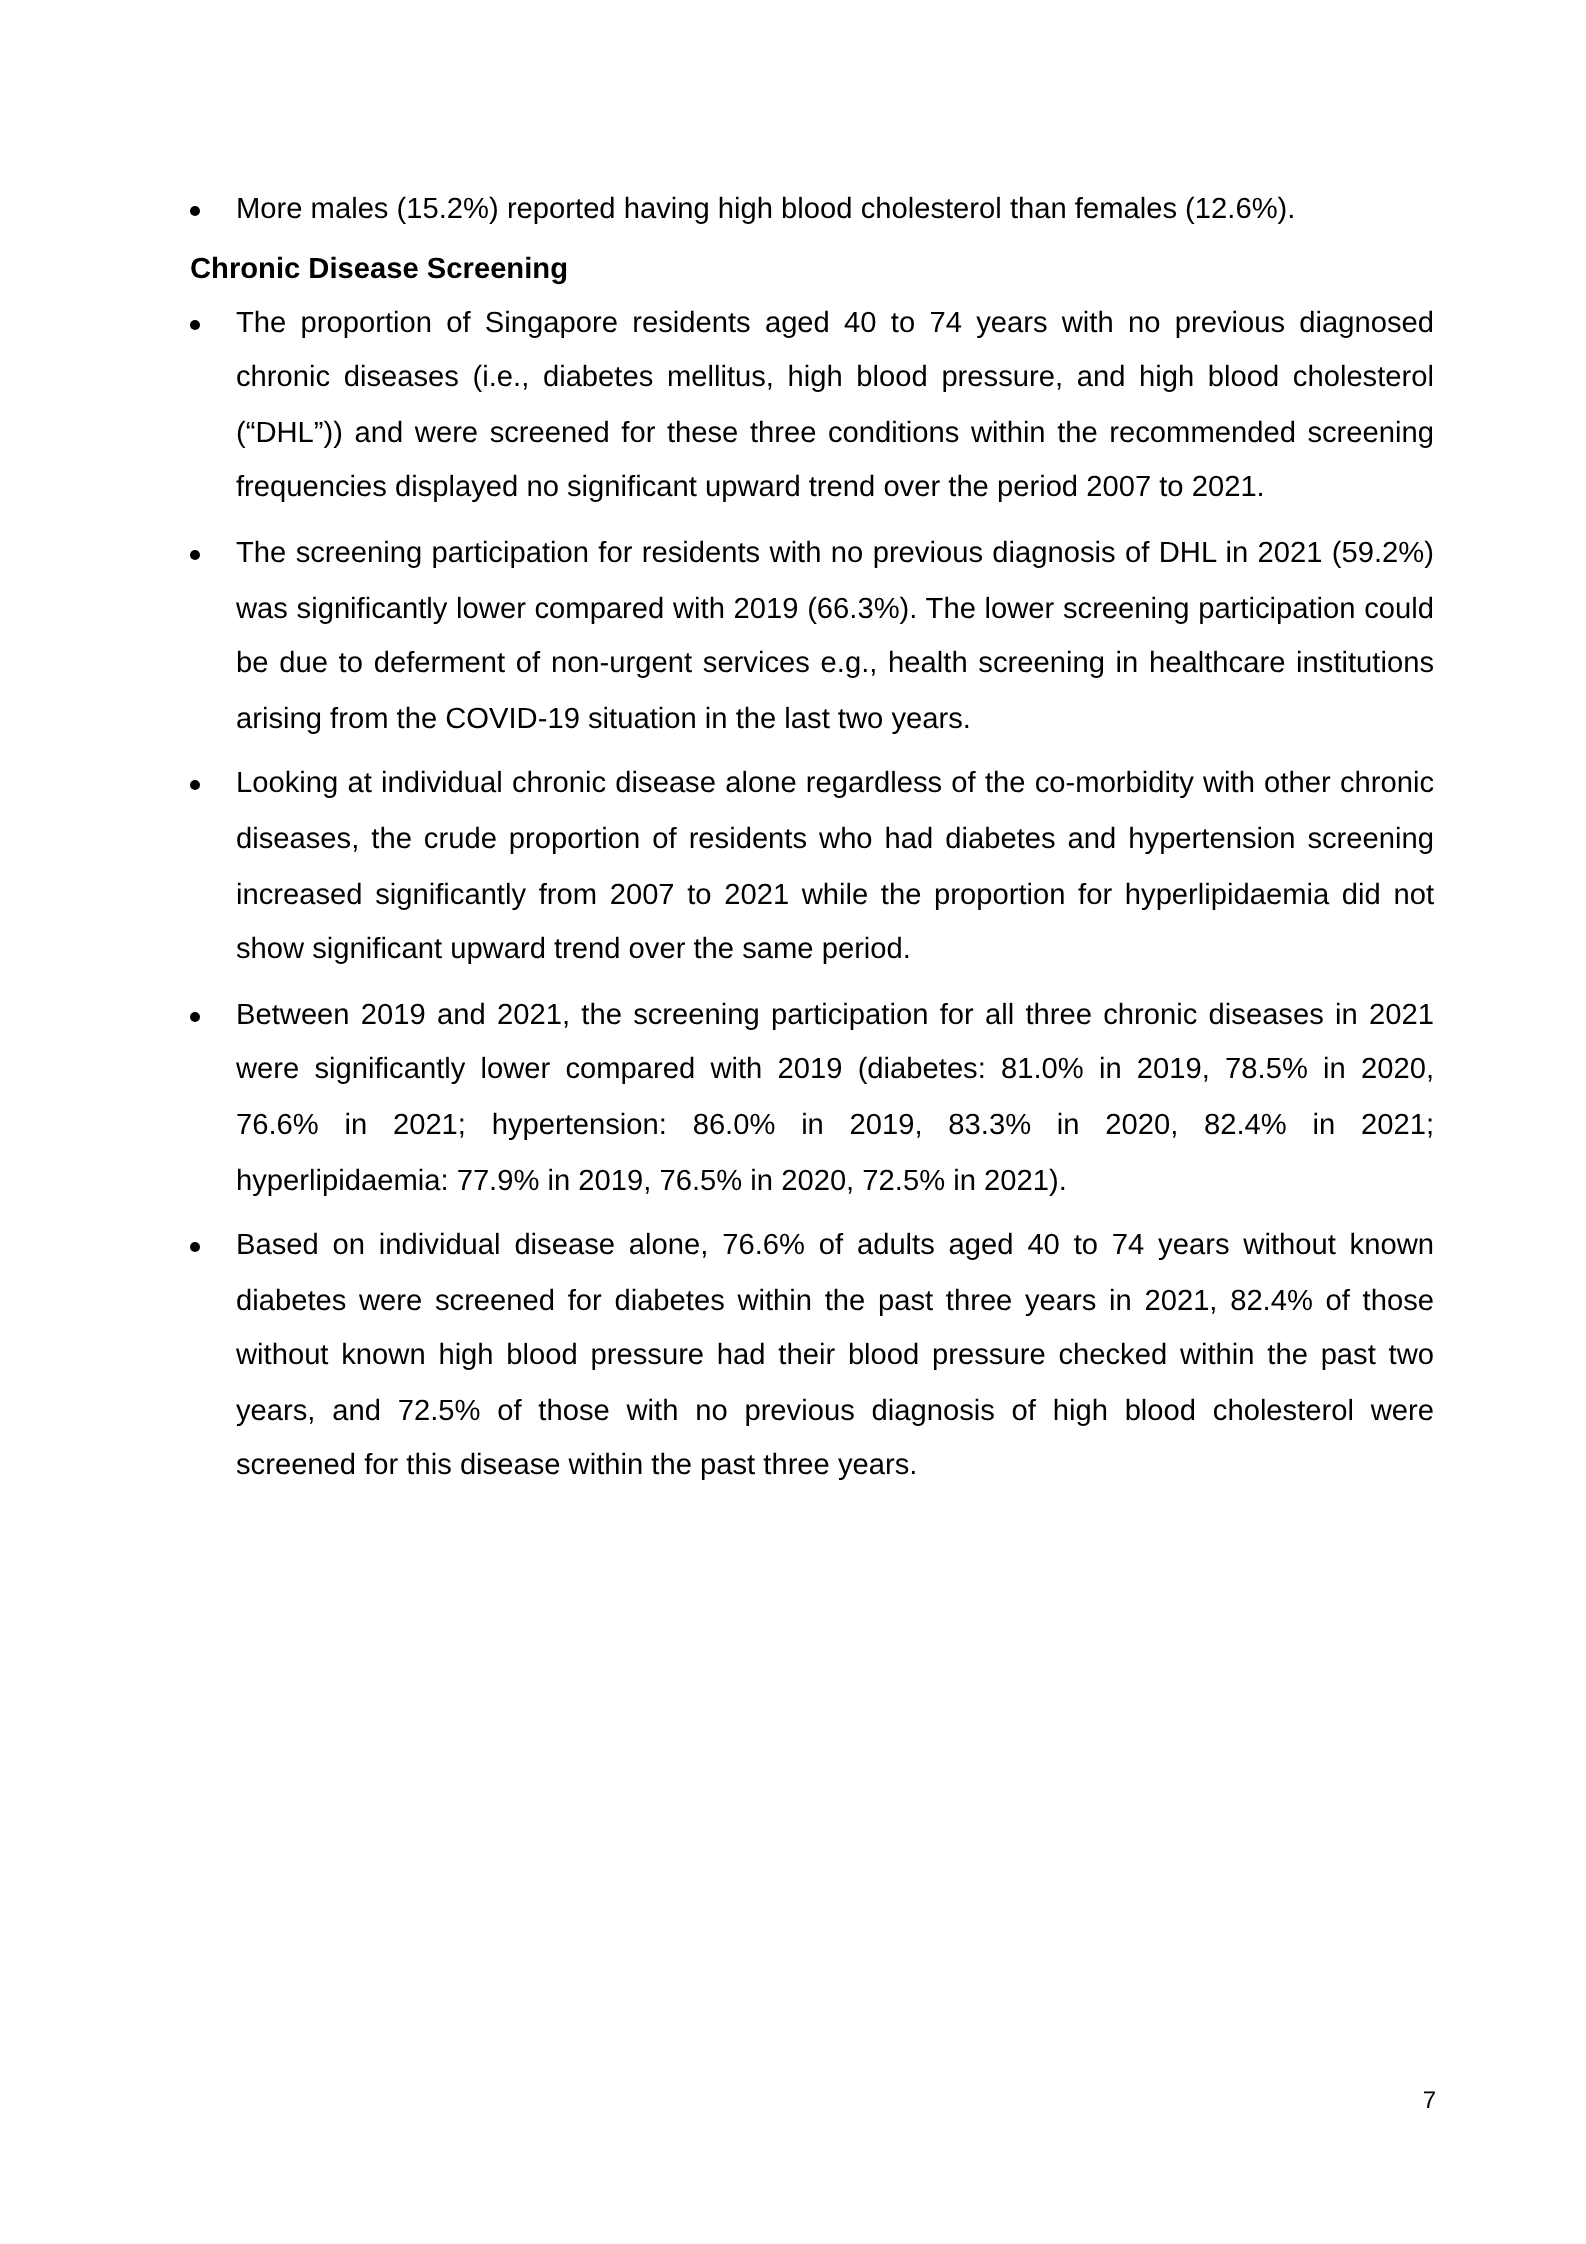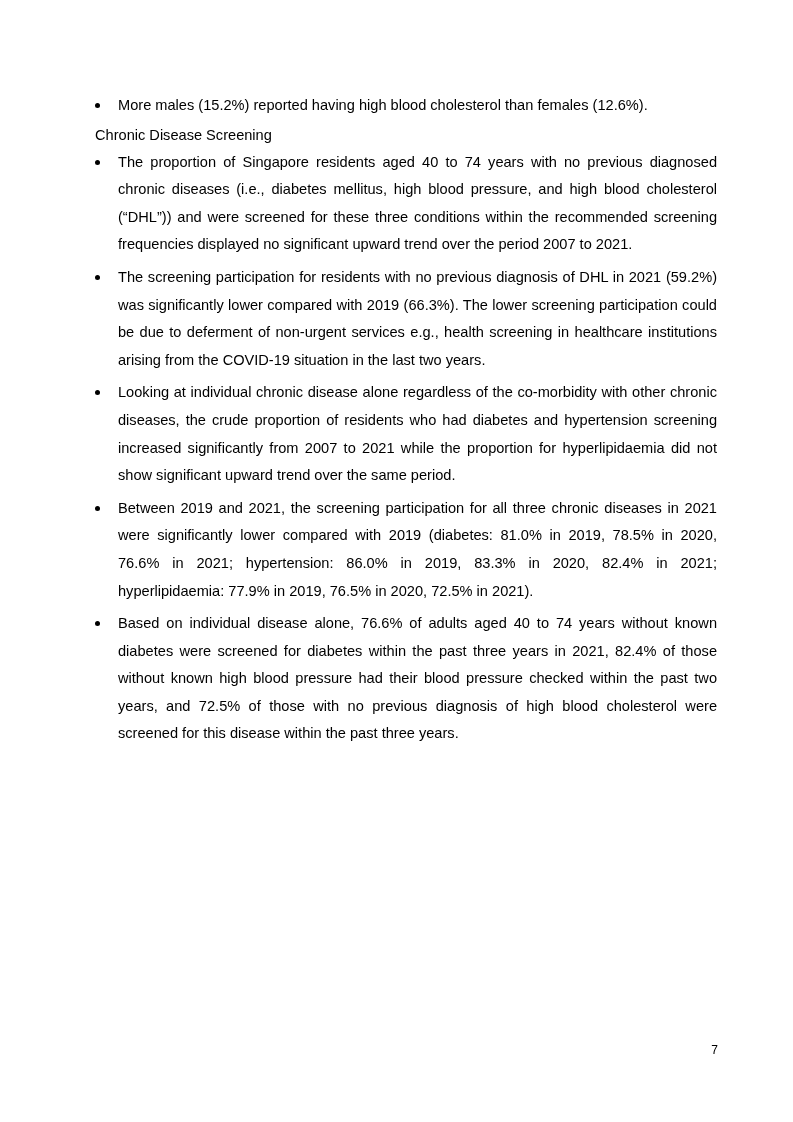--- a/index.html
+++ b/index.html
@@ -45,21 +45,21 @@
       position: absolute;
       left: 0;
       top: 11px;
       width: 5px;
       height: 5px;
       border-radius: 50%;
       background: #000000;
     }
     .section-heading {
       font-size: 14.6px;
-      font-weight: normal;
+      font-weight: bold;
       margin: 0;
       line-height: 20px;
     }
     .block-top {
       margin-bottom: 25px;
     }
     .heading-wrap {
       margin-bottom: 4px;
     }
     .page-number {

